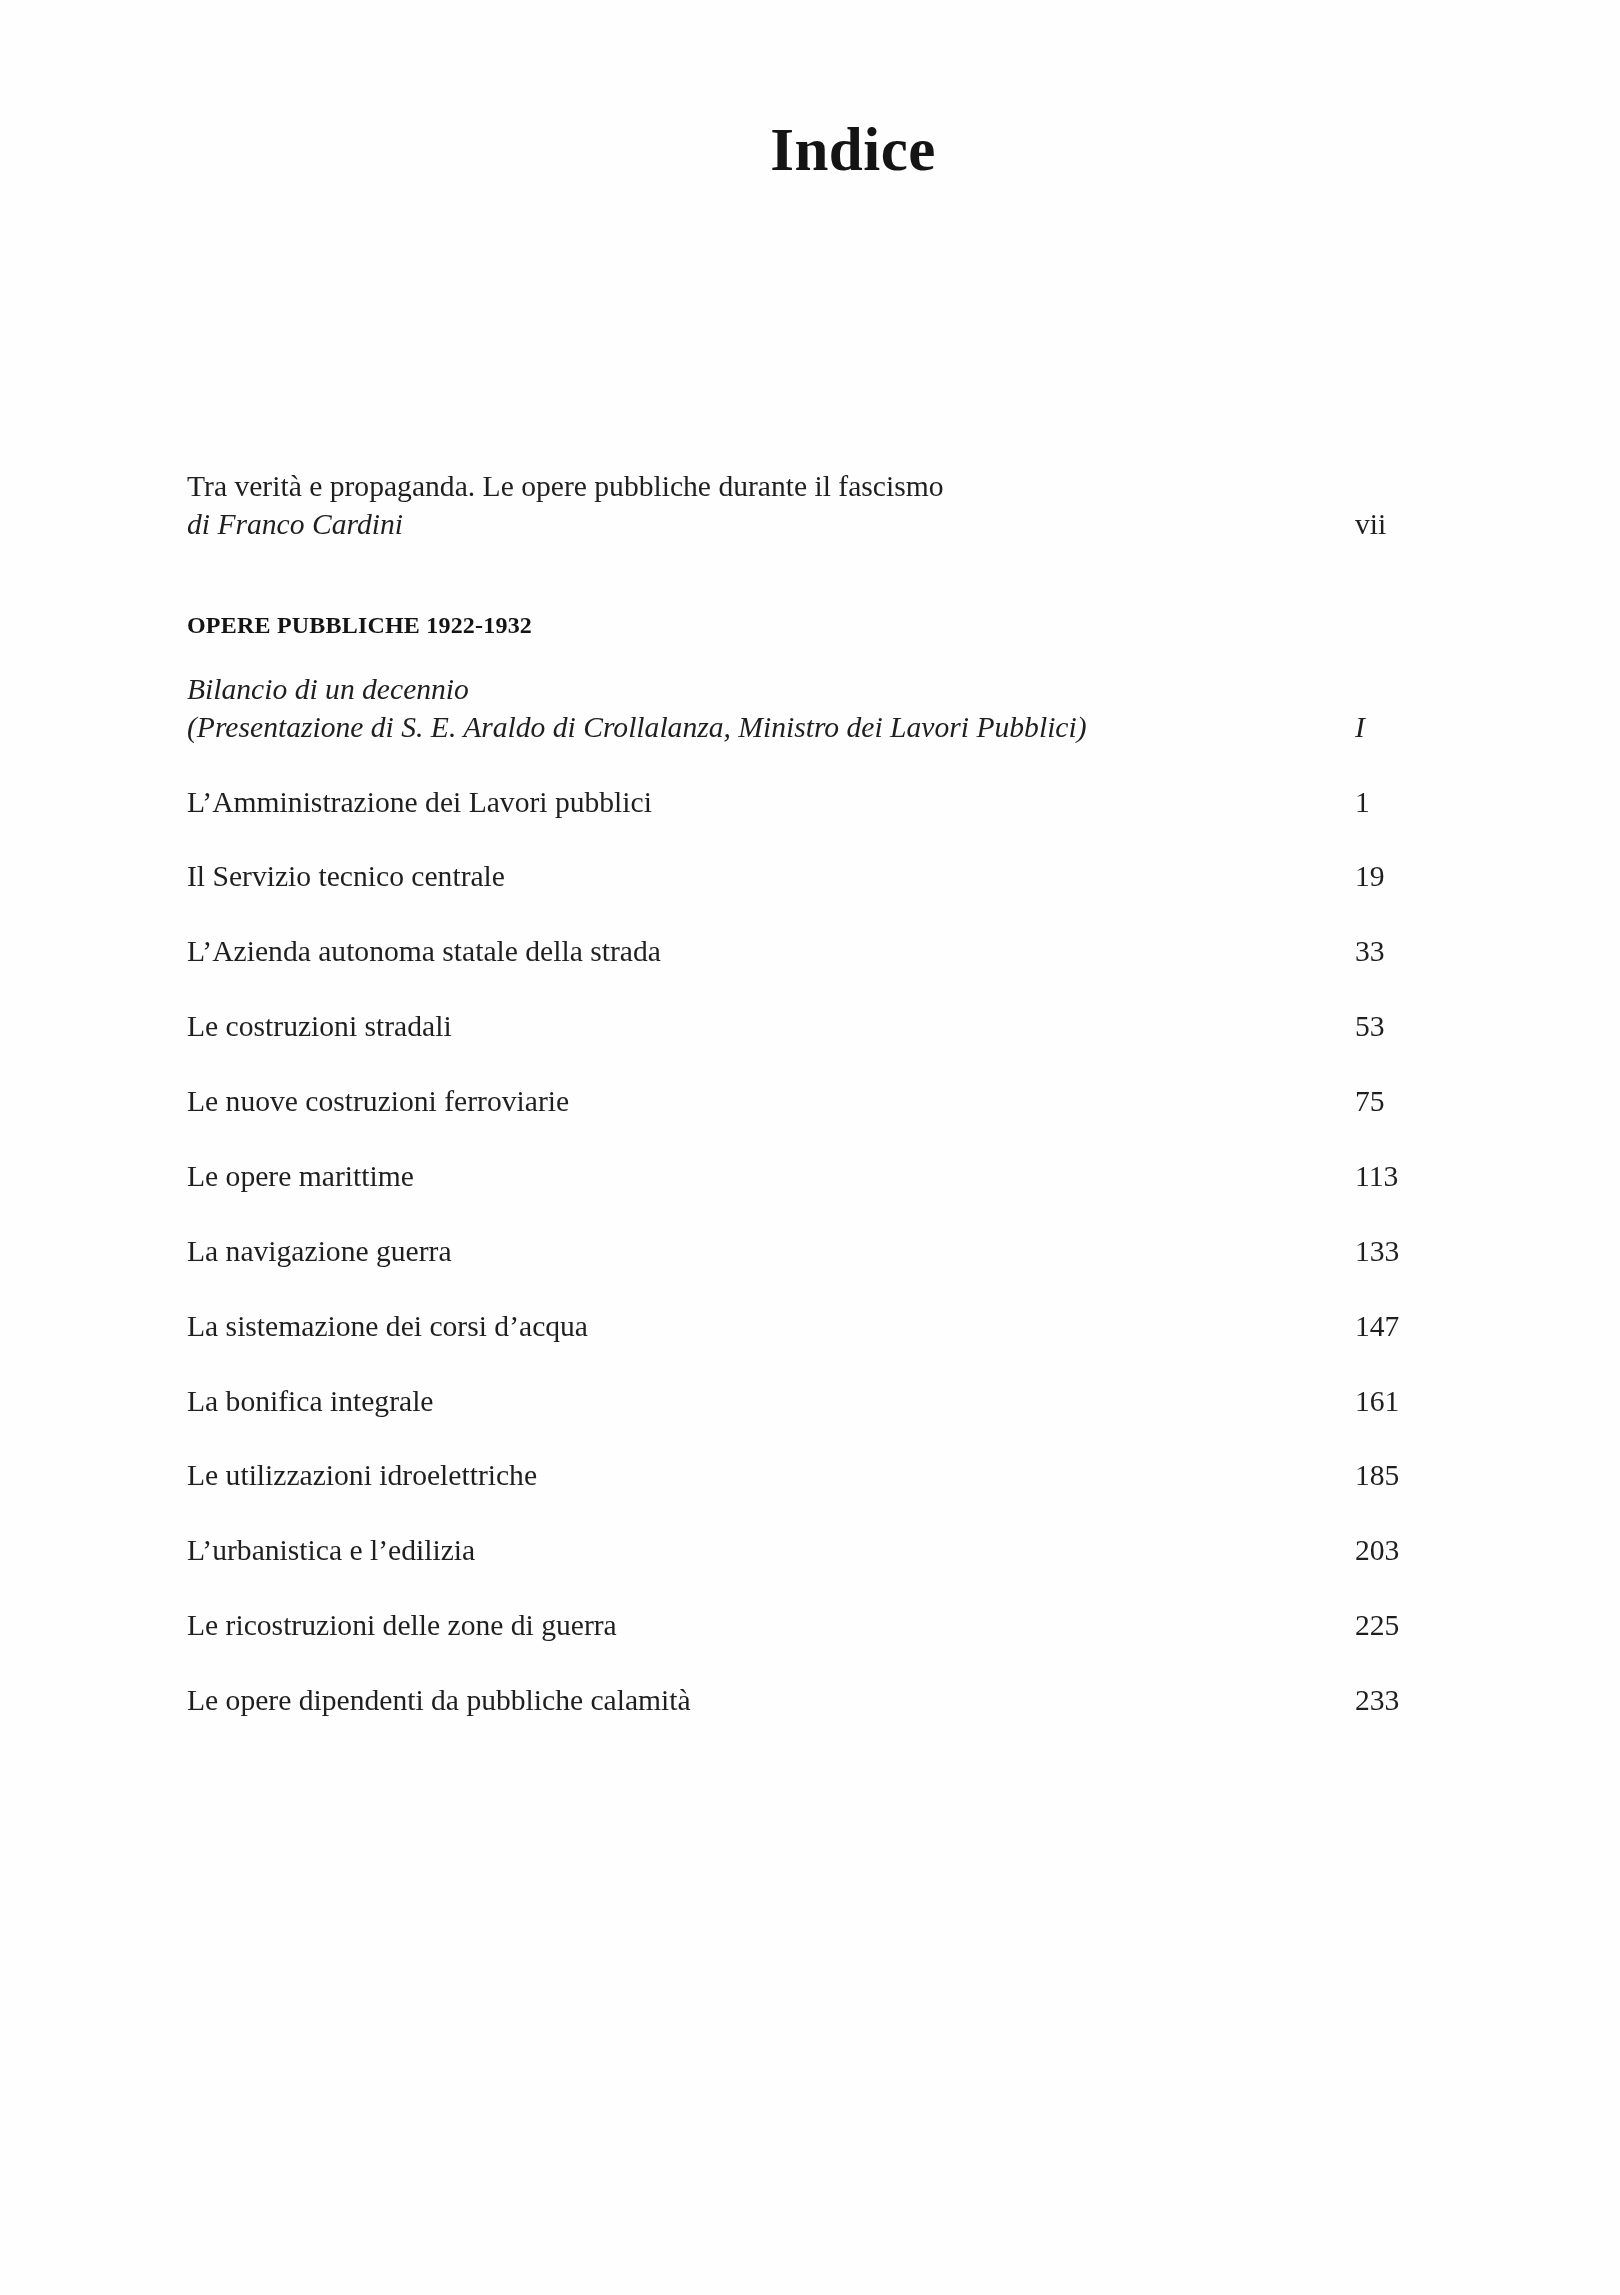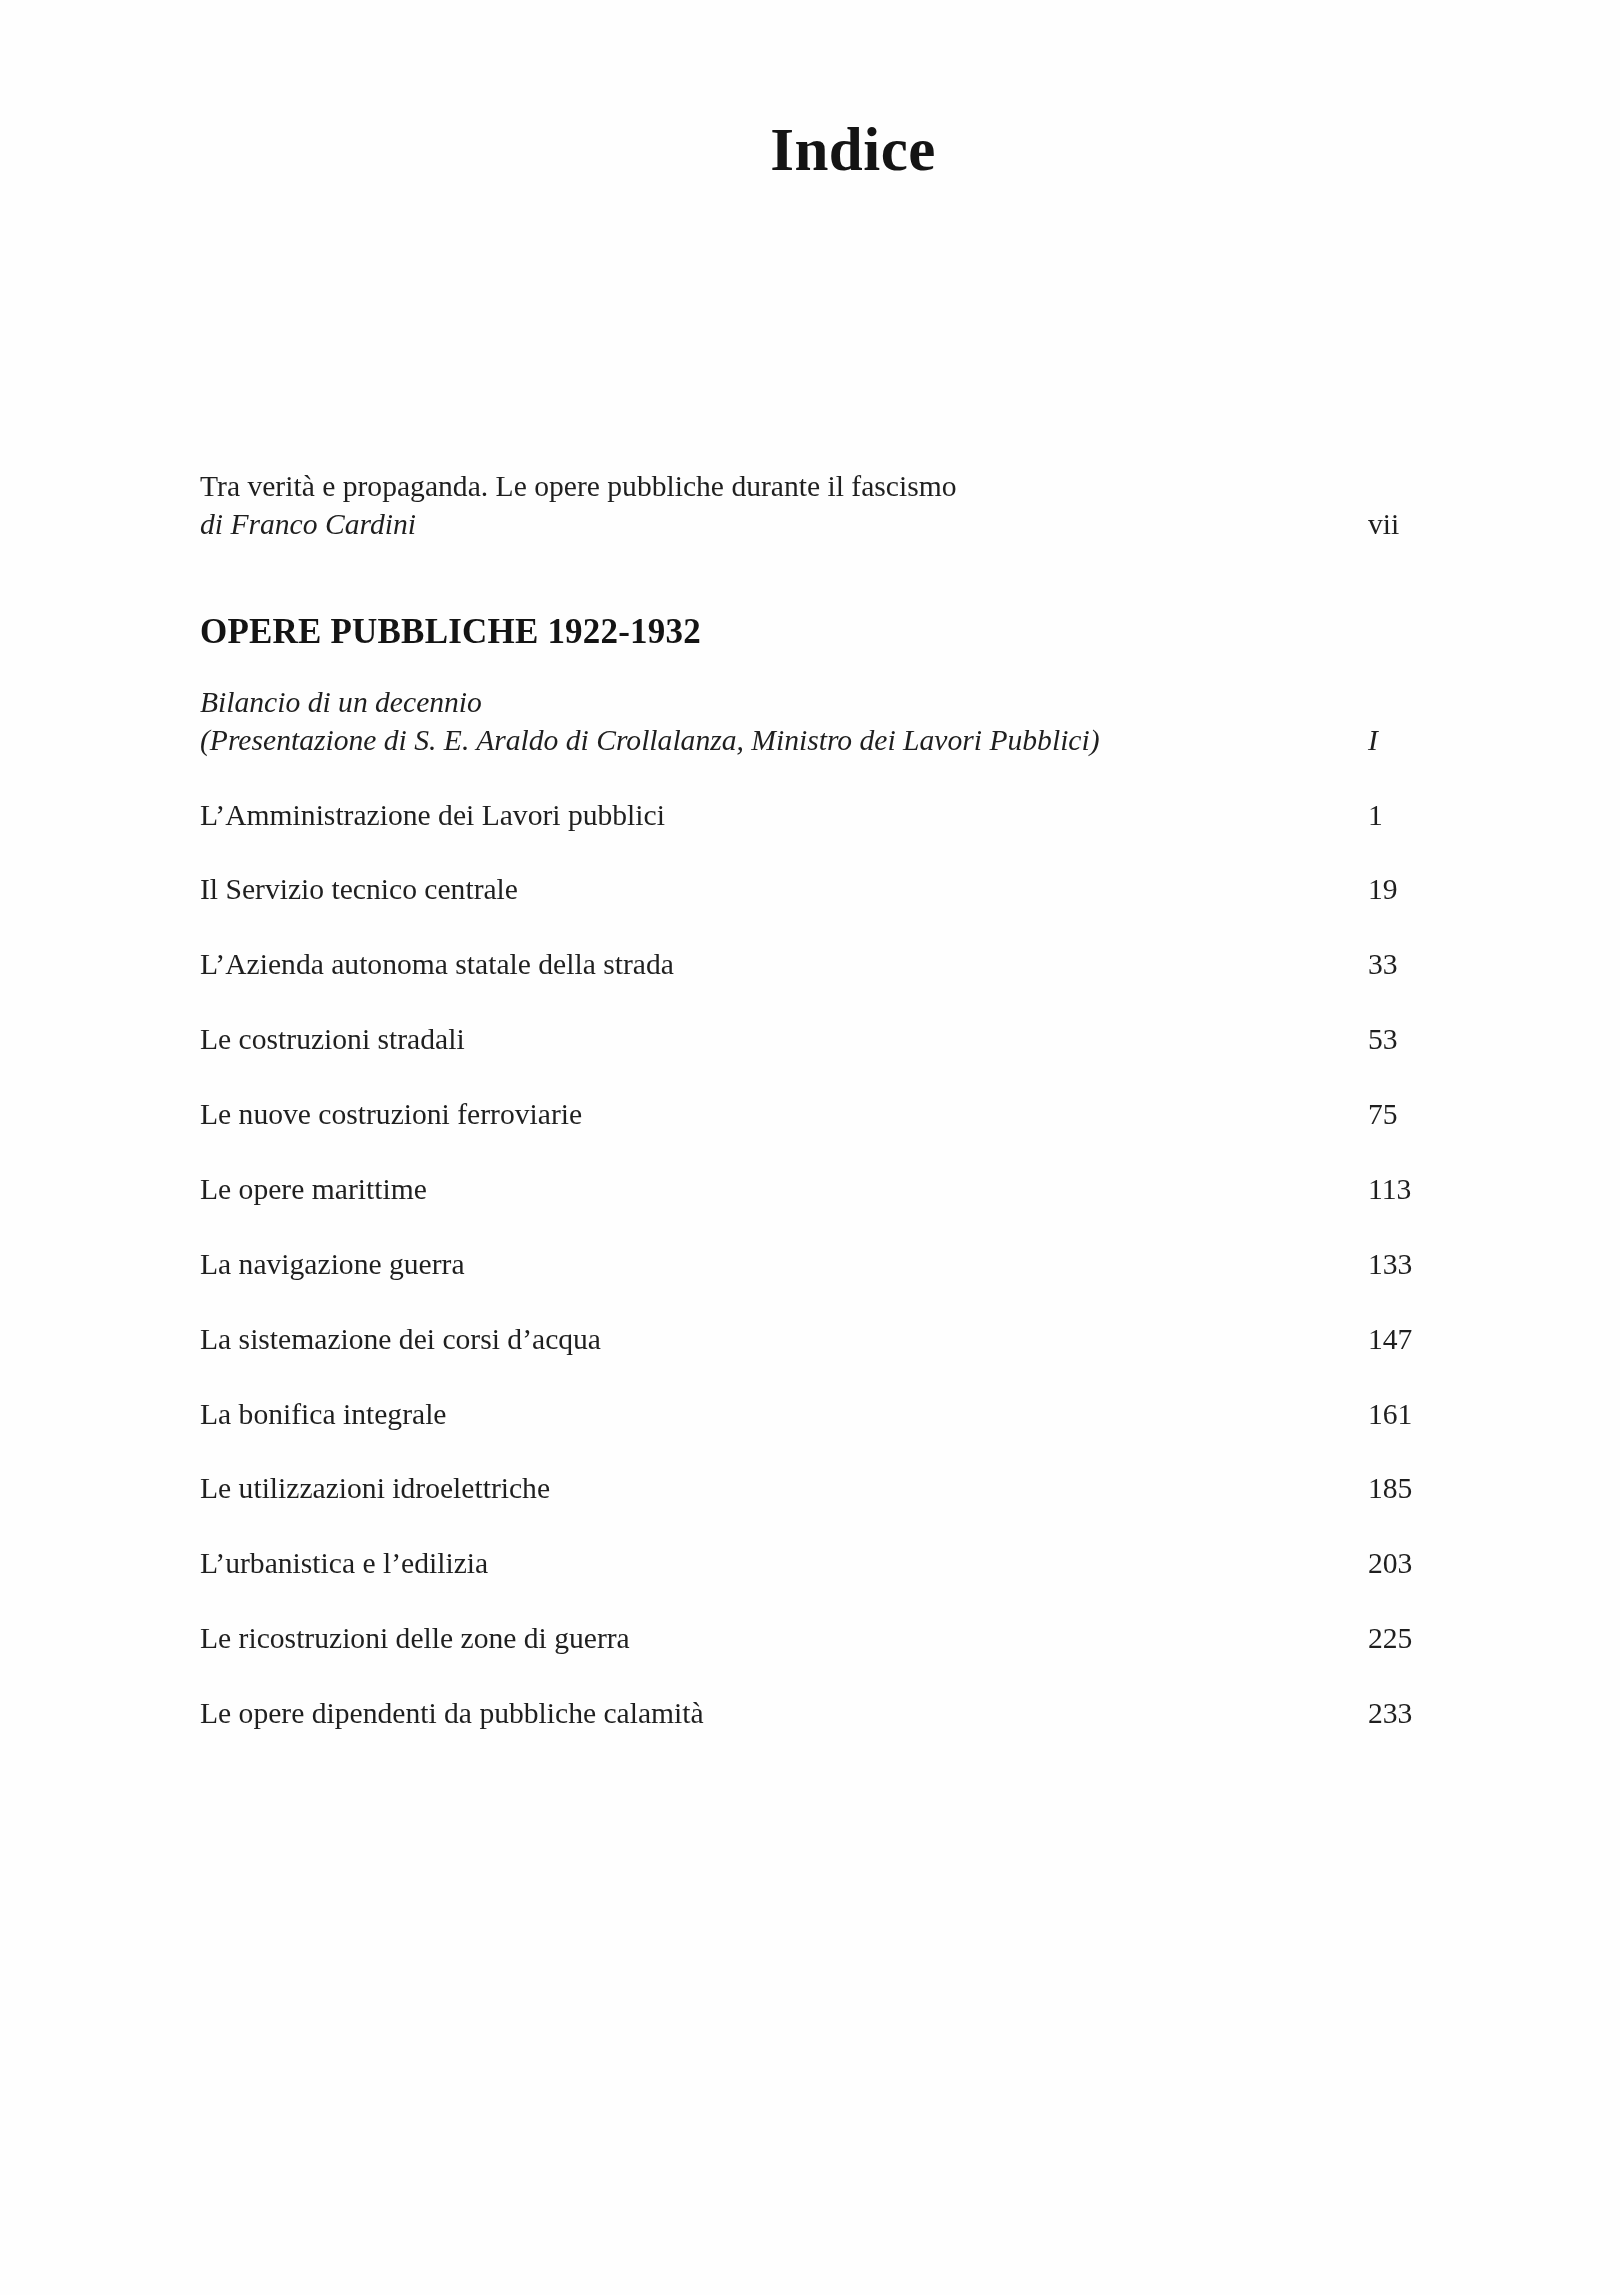--- a/index.html
+++ b/index.html
@@ -33,21 +33,21 @@
     font-weight: bold;
     letter-spacing: 0.5px;
     line-height: 1.1;
     color: #141414;
     padding-left: 43px;
   }
 
   
   .toc-body {
     position: absolute;
-    left: 200px;
+    left: 187px;
     top: 468px;
     width: 1286px;
   }
 
   
   .entry {
     display: flex;
     align-items: flex-start;
     justify-content: space-between;
     font-size: 29.6px;
@@ -80,21 +80,21 @@
   
   .entry-foreword {
     margin-bottom: 0;
   }
   .entry-foreword .pageno {
     align-self: flex-end;
   }
 
   
   .section-heading {
-    font-size: 35px;
+    font-size: 24px;
     font-weight: bold;
     letter-spacing: 0.2px;
     margin-top: 68px;
     white-space: nowrap;
     color: #141414;
   }
 
   
   .entry-presentation {
     margin-top: 32px;

